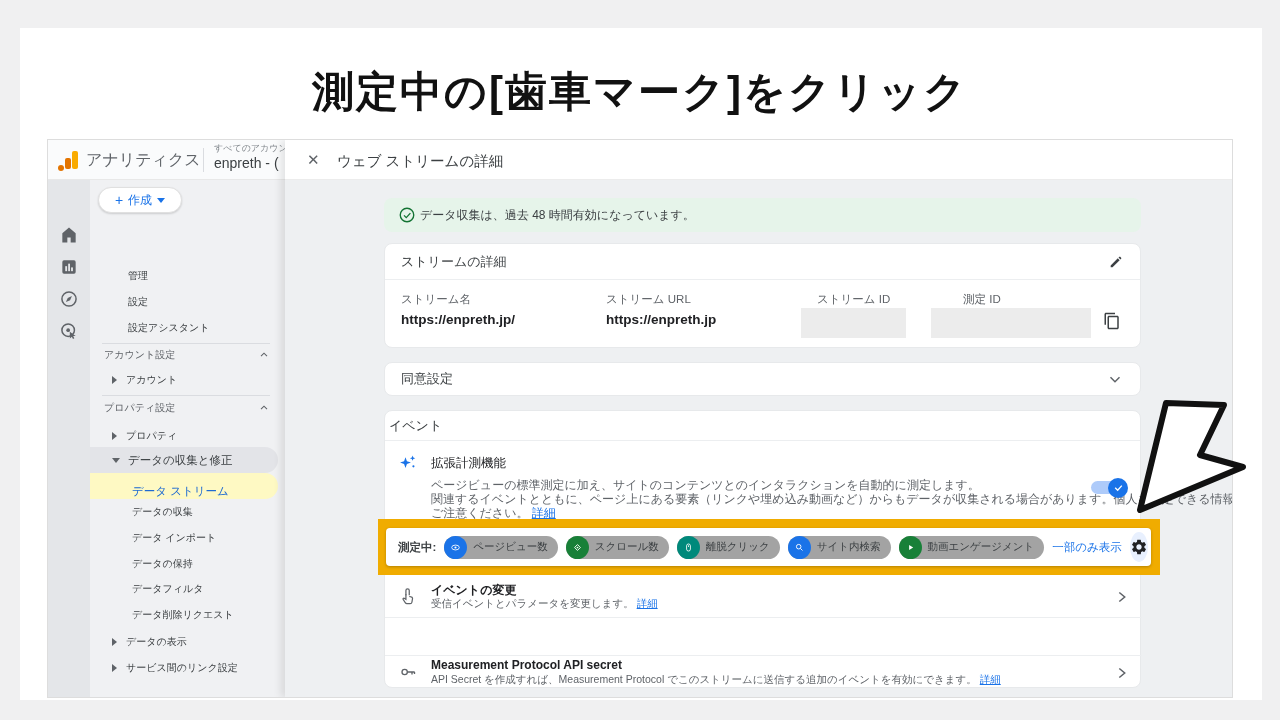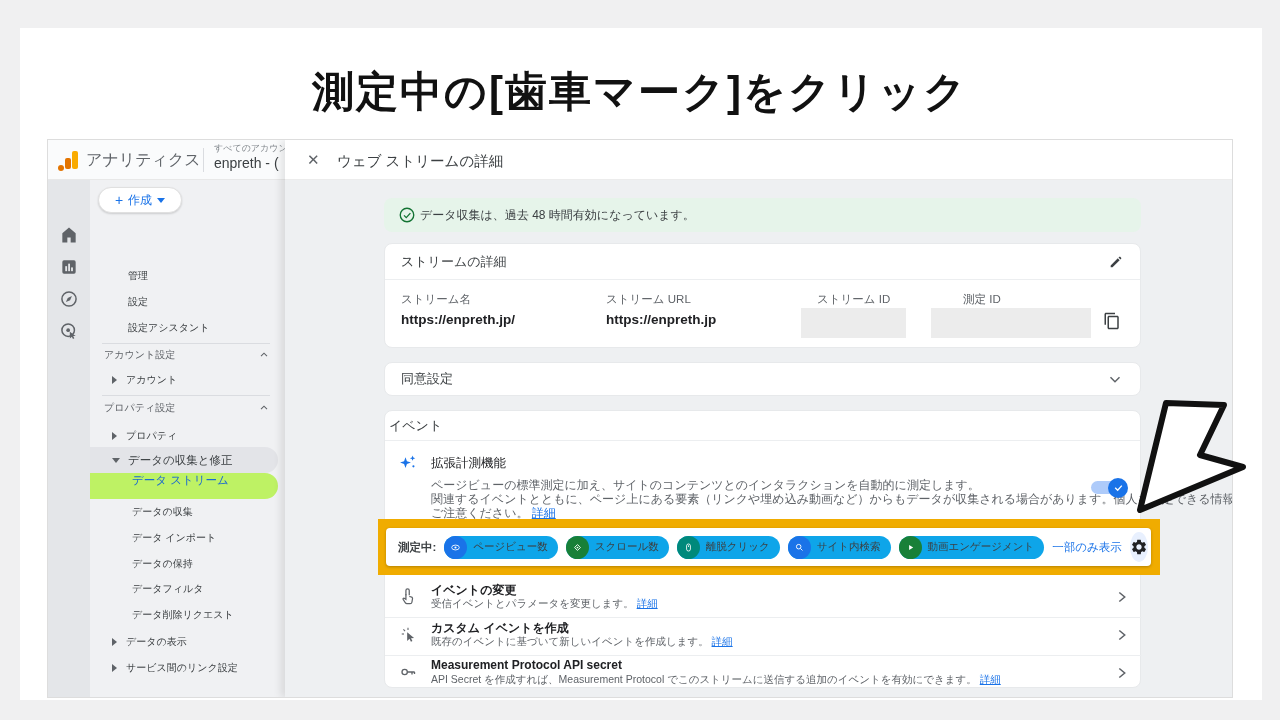--- a/index.html
+++ b/index.html
@@ -30,21 +30,21 @@
   
   .nav { position:absolute; left:42px; top:40px; width:195px; height:517px; background:#f0f1f3; }
   .create-btn { position:absolute; left:8px; top:7px; width:84px; height:26px; background:#fff; border:1px solid #e0e0e0; border-radius:13px; box-shadow:0 1px 2px rgba(0,0,0,.15); display:flex; align-items:center; justify-content:center; gap:5px; color:#1a73e8; font-size:12px; }
   .create-plus { font-size:14px; line-height:1; }
   .caret-down { width:0; height:0; border-left:4px solid transparent; border-right:4px solid transparent; border-top:5px solid #1a73e8; }
   .nav-item { position:absolute; height:24px; display:flex; align-items:center; font-size:10px; color:#3c4043; white-space:nowrap; }
   .nav-sec { color:#5f6368; }
   .tri-r { width:0; height:0; border-top:4px solid transparent; border-bottom:4px solid transparent; border-left:5px solid #5f6368; margin-right:9px; }
   .tri-d { width:0; height:0; border-left:4px solid transparent; border-right:4px solid transparent; border-top:5px solid #5f6368; margin-right:8px; }
   .nav-pill-gray { position:absolute; left:0; width:188px; height:26px; background:#e3e4e8; border-radius:0 14px 14px 0; display:flex; align-items:center; font-size:11.5px; color:#3c4043; }
-  .nav-pill-blue { position:absolute; left:0; width:188px; height:26px; background:#bef264; border-radius:0 14px 14px 0; display:flex; align-items:flex-start; font-size:11.5px; color:#1967d2; }
+  .nav-pill-blue { position:absolute; left:0; width:188px; height:26px; background:#fef9c3; border-radius:0 14px 14px 0; display:flex; align-items:flex-end; font-size:11.5px; color:#1967d2; }
   .nav-divider { position:absolute; left:12px; width:168px; height:1px; background:#dadce0; }
   .chev-up { margin-left:auto; }
 
   
   .panel { position:absolute; left:237px; top:0; width:947px; height:557px; background:#eef0f2; box-shadow:-4px 0 8px rgba(0,0,0,.10); }
   .panel-header { position:absolute; left:0; top:0; width:947px; height:40px; background:#fff; border-bottom:1px solid #ececec; }
   .close-x { position:absolute; left:22px; top:11px; font-size:15px; color:#5f6368; }
   .panel-title { position:absolute; left:52px; top:12px; font-size:14.5px; color:#3c4043; }
 
   .panel-body { position:absolute; left:0; top:40px; width:947px; height:517px; }
@@ -77,21 +77,21 @@
   .row-icon { position:absolute; left:13px; top:5px; width:20px; height:20px; color:#5f6368; }
   .row-title { position:absolute; left:46px; top:1px; font-size:12px; font-weight:bold; color:#202124; }
   .row-desc { position:absolute; left:46px; top:16px; font-size:10.5px; color:#5f6368; white-space:nowrap; }
   .row-chev { position:absolute; left:728px; top:7px; width:18px; height:18px; color:#5f6368; }
   .row-div { position:absolute; left:0; width:757px; height:1px; background:#eceef0; }
 
   
   .hl-box { position:absolute; left:330px; top:379px; width:782px; height:56px; z-index:5; }
   .measure-row { position:absolute; left:8px; top:9px; width:765px; height:38px; background:#fff; border-radius:4px; box-shadow:0 1px 3px rgba(0,0,0,.25); display:flex; align-items:center; padding:0 12px; gap:8px; }
   .measure-label { font-size:11.5px; font-weight:bold; color:#3c4043; white-space:nowrap; }
-  .chip { display:flex; align-items:center; background:#0ea5e9; border-radius:12px; height:23px; padding-right:10px; gap:6px; }
+  .chip { display:flex; align-items:center; background:#a3a3a3; border-radius:12px; height:23px; padding-right:10px; gap:6px; }
   .chip-circle { width:23px; height:23px; border-radius:50%; display:flex; align-items:center; justify-content:center; }
   .chip-label { font-size:10.5px; color:#3c4043; white-space:nowrap; }
   .partial-link { font-size:11.5px; color:#1a73e8; white-space:nowrap; }
   .gear-btn { margin-left:auto; width:30px; height:30px; border-radius:50%; background:#e8f0fe; display:flex; align-items:center; justify-content:center; }
 
   .arrow-anno { position:absolute; left:1128px; top:394px; z-index:10; }
 </style>
 </head>
 <body>
 
@@ -271,38 +271,20 @@
           <div class="row-desc">
             <span>受信イベントとパラメータを変更します。</span>
             <span class="detail-link">詳細</span>
           </div>
           <svg class="row-chev" viewBox="0 0 20 20">
               <polyline points="7,5 13,10 7,15" fill="none" stroke="#5f6368" stroke-width="1.7"></polyline>
             </svg>
         </div>
         <div class="row-div" style="top:206px"></div>
 
-        <div class="row-item" style="top:208px">
-          <svg class="row-icon" viewBox="0 0 24 24">
-              <polygon points="11,10 11,20.5 13.8,17.8 15.5,21.3 17.3,20.4 15.6,17 19.3,16.7" fill="#5f6368"></polygon>
-              <g stroke="#5f6368" stroke-width="1.3">
-                <line x1="8.5" y1="8.5" x2="6.5" y2="6.5"></line>
-                <line x1="12" y1="7.2" x2="12" y2="4.5"></line>
-                <line x1="7.2" y1="12" x2="4.5" y2="12"></line>
-              </g>
-            </svg>
-          <div class="row-title">カスタム イベントを作成</div>
-          <div class="row-desc">
-            <span>既存のイベントに基づいて新しいイベントを作成します。</span>
-            <span class="detail-link">詳細</span>
-          </div>
-          <svg class="row-chev" viewBox="0 0 20 20">
-              <polyline points="7,5 13,10 7,15" fill="none" stroke="#5f6368" stroke-width="1.7"></polyline>
-            </svg>
-        </div>
         <div class="row-div" style="top:244px"></div>
 
         <div class="row-item" style="top:246px">
           <svg class="row-icon" viewBox="0 0 24 24" fill="none" stroke="currentColor" stroke-width="1.6">
               <circle cx="8" cy="12" r="3.2"></circle>
               <path d="M11.2 12H20M16.8 12v3M19.8 12v2.4"></path>
             </svg>
           <div class="row-title">Measurement Protocol API secret</div>
           <div class="row-desc">
             <span>API Secret を作成すれば、Measurement Protocol でこのストリームに送信する追加のイベントを有効にできます。</span>

